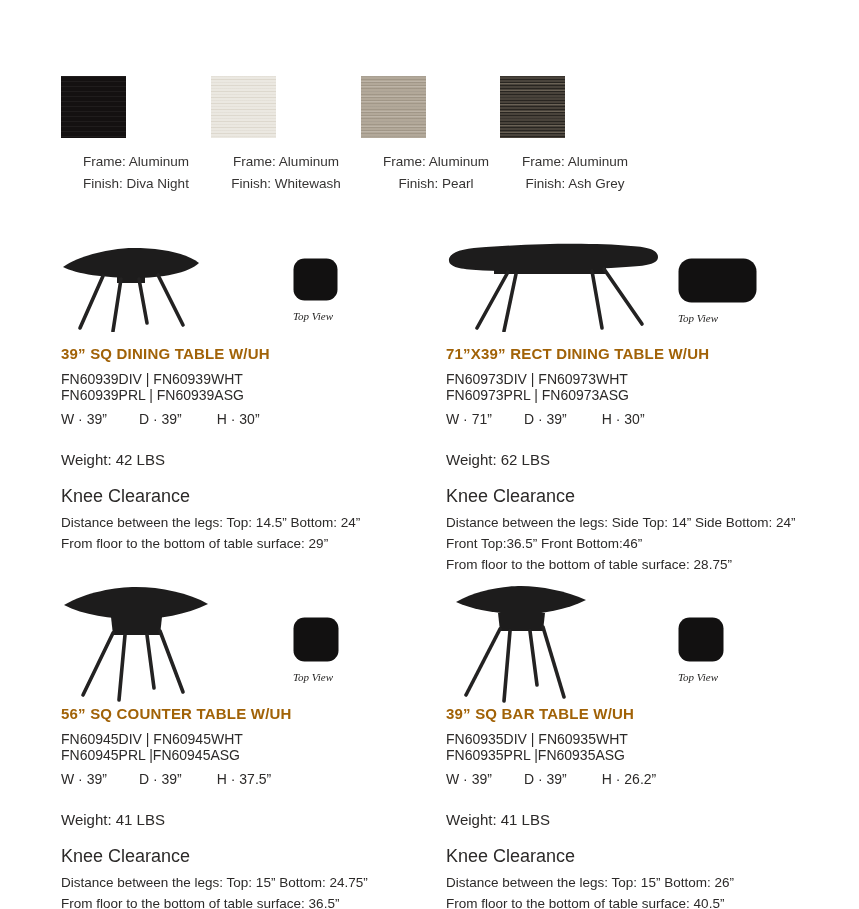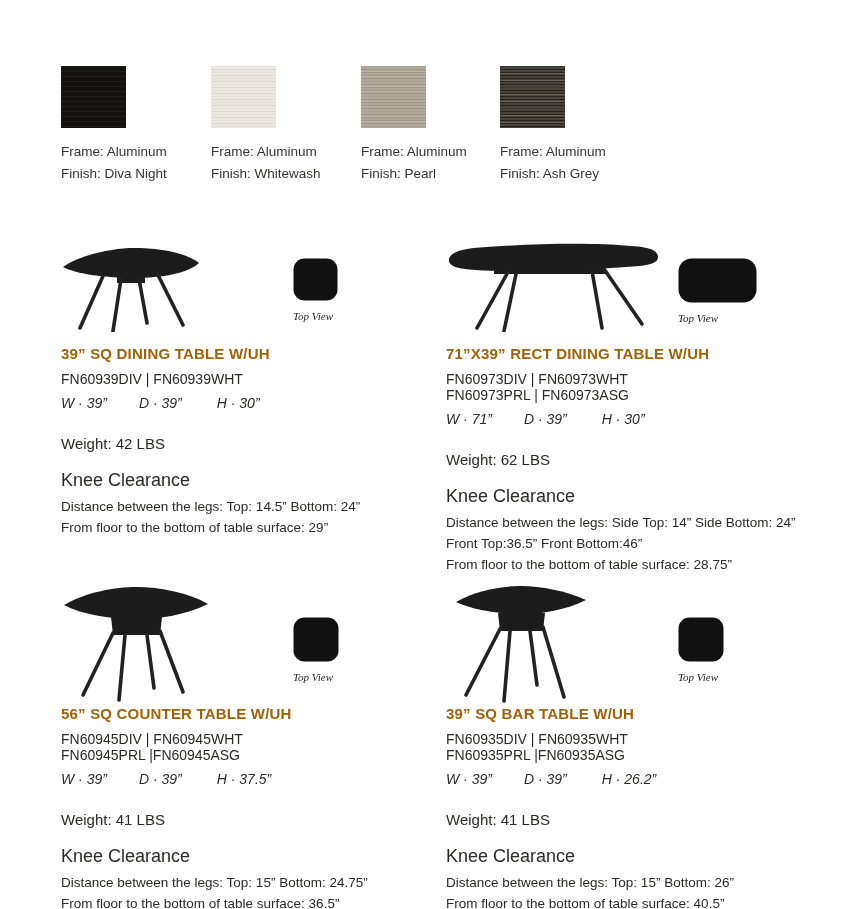--- a/index.html
+++ b/index.html
@@ -2,21 +2,21 @@
 <html><head>
 <meta charset="utf-8">
 <style>
   html,body{margin:0;padding:0;}
   body{
     width:859px;height:909px;background:#ffffff;position:relative;
     font-family:"Liberation Sans",sans-serif;color:#2c2a29;
     -webkit-font-smoothing:antialiased;overflow:hidden;
   }
   
-  .swatch-col{position:absolute;top:66px;width:150px;}
+  .swatch-col{position:absolute;top:76px;width:150px;text-align:center;}
   .swatch-col.c1{left:61px}.swatch-col.c2{left:211px}.swatch-col.c3{left:361px}.swatch-col.c4{left:500px}
   .swatch{width:65px;height:62px;}
   .tex-diva{background-image:repeating-linear-gradient(180deg,rgba(255,255,255,0.05) 0 1px,transparent 1px 5px);}
   .tex-white{background-image:repeating-linear-gradient(180deg,rgba(186,176,156,0.28) 0 1px,transparent 1px 3px),repeating-linear-gradient(180deg,rgba(255,255,255,0.5) 0 1px,transparent 1px 6px);}
   .tex-pearl{background-image:repeating-linear-gradient(180deg,rgba(92,82,66,0.20) 0 1px,transparent 1px 3px),repeating-linear-gradient(180deg,rgba(255,255,255,0.14) 0 1px,transparent 1px 5px);}
   .tex-ash{background-image:repeating-linear-gradient(180deg,rgba(0,0,0,0.45) 0 1px,transparent 1px 3px),repeating-linear-gradient(180deg,rgba(236,220,190,0.20) 0 1px,transparent 1px 7px);}
   .swatch-labels{margin-top:13px;font-size:13.5px;line-height:22px;color:#363433;}
   
   .card{position:absolute;}
   .card.r1{top:240px}.card.r2{top:570px}
@@ -24,21 +24,21 @@
   .illus{position:relative;}
   .r1 .illus{height:105px}.r2 .illus{height:135px}
   .table-svg{position:absolute;left:0;top:0;}
   .r2 .table-svg{top:5px;}
   .topview{position:absolute;left:232px;top:18px;text-align:left;}
   .r2 .topview{top:47px;}
   .topview svg{display:block;margin:0 auto;}
   .topview-label{font-family:"Liberation Serif",serif;font-style:italic;font-size:11px;color:#242322;margin-top:9px;}
   .title{font-size:15px;font-weight:bold;color:#a16207;letter-spacing:.2px;margin:0 0 9px 0;}
   .skus{font-size:14px;line-height:16px;color:#2c2a29;}
-  .dims{margin-top:8px;font-size:14px;color:#2c2a29;font-style:italic;}
+  .dims{margin-top:8px;font-size:14px;color:#2c2a29;}
   .dims span{display:inline-block;width:74px;}
   .weight{margin-top:24px;font-size:15px;}
   .knee{margin-top:18px;font-size:18px;}
   .clearance{margin-top:5px;font-size:13.5px;line-height:21px;white-space:pre-line;}
   .tbl-fill{fill:#1d1c1c;}
   .tbl-leg{stroke:#232222;stroke-width:3.6;stroke-linecap:round;fill:none;}
 </style>
 </head>
 <body>
 
@@ -84,20 +84,21 @@
     <div class="topview">
       <svg width="45" height="43" viewBox="0 0 45 43">
         <rect x="0.5" y="0.5" width="44" height="42" rx="11" fill="#121111"></rect>
       </svg>
       <div class="topview-label">Top View</div>
     </div>
   </div>
   <div class="title">39” SQ DINING TABLE W/UH</div>
   <div class="skus">
     <div>FN60939DIV | FN60939WHT</div>
+    <div>FN60939PRL | FN60939ASG</div>
   </div>
   <div class="dims">
     <span>W · 39”</span>
     <span>D · 39”</span>
     <span>H · 30”</span>
   </div>
   <div class="weight">Weight: 42 LBS</div>
   <div class="knee">Knee Clearance</div>
   <div class="clearance">Distance between the legs: Top: 14.5” Bottom: 24”
 From floor to the bottom of table surface: 29”</div>

